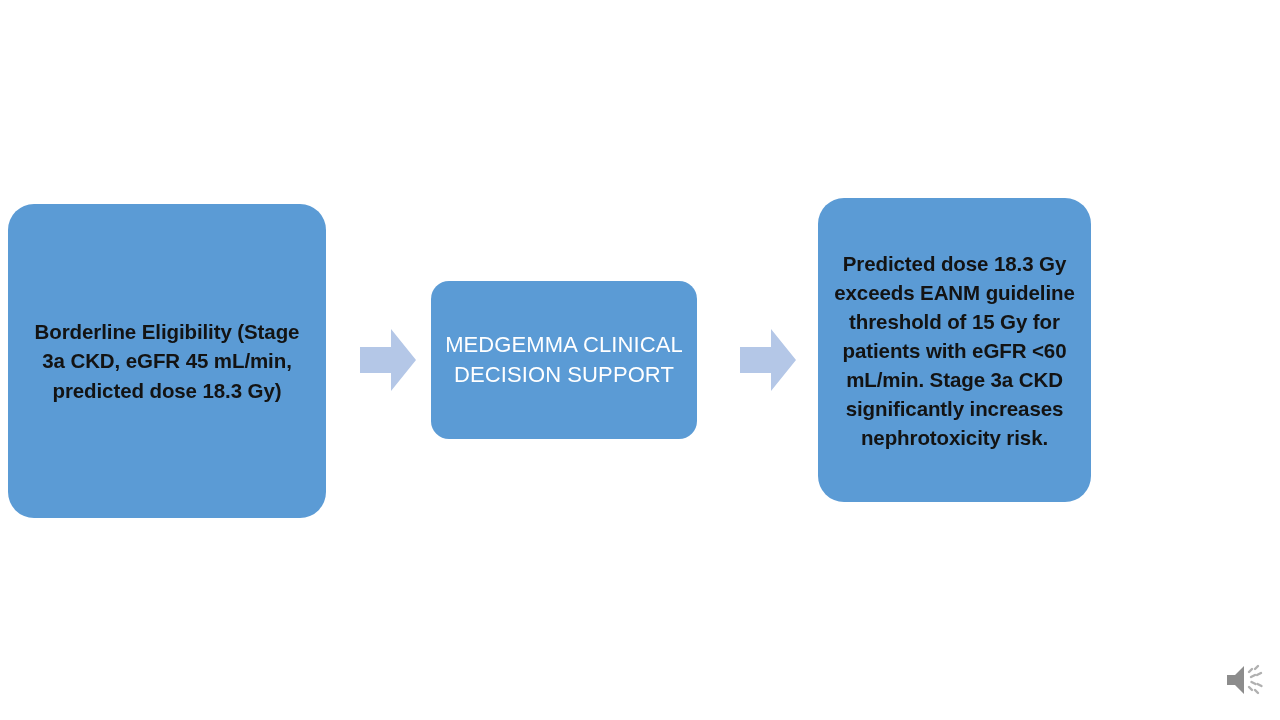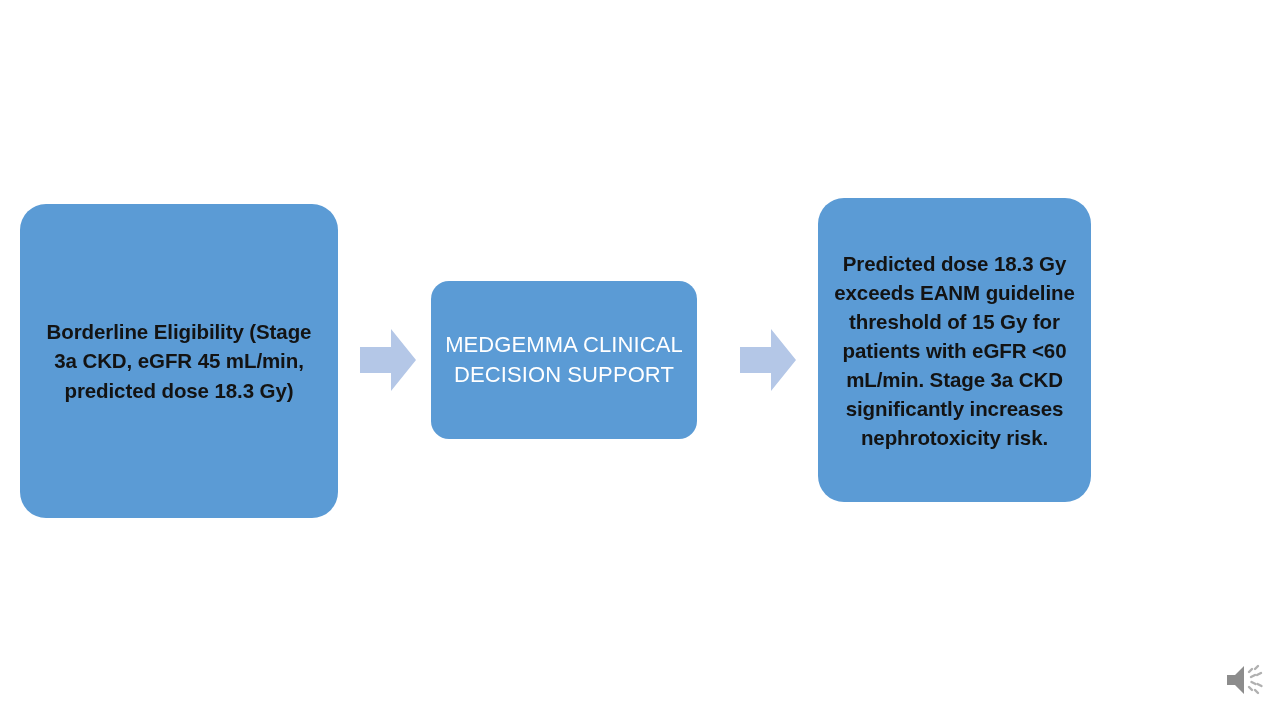--- a/index.html
+++ b/index.html
@@ -30,21 +30,21 @@
     justify-content: center;
     text-align: center;
     padding: 6px 14px;
   }
   .node-text {
     width: 100%;
     white-space: pre-line;
   }
   
   #node-input {
-    left: 20px;
+    left: 8px;
     top: 204px;
     width: 318px;
     height: 314px;
     background: #5B9BD5;
     justify-content: flex-end;
   }
   #node-input .node-text {
     color: #131313;
     font-weight: bold;
     font-size: 20.5px;

